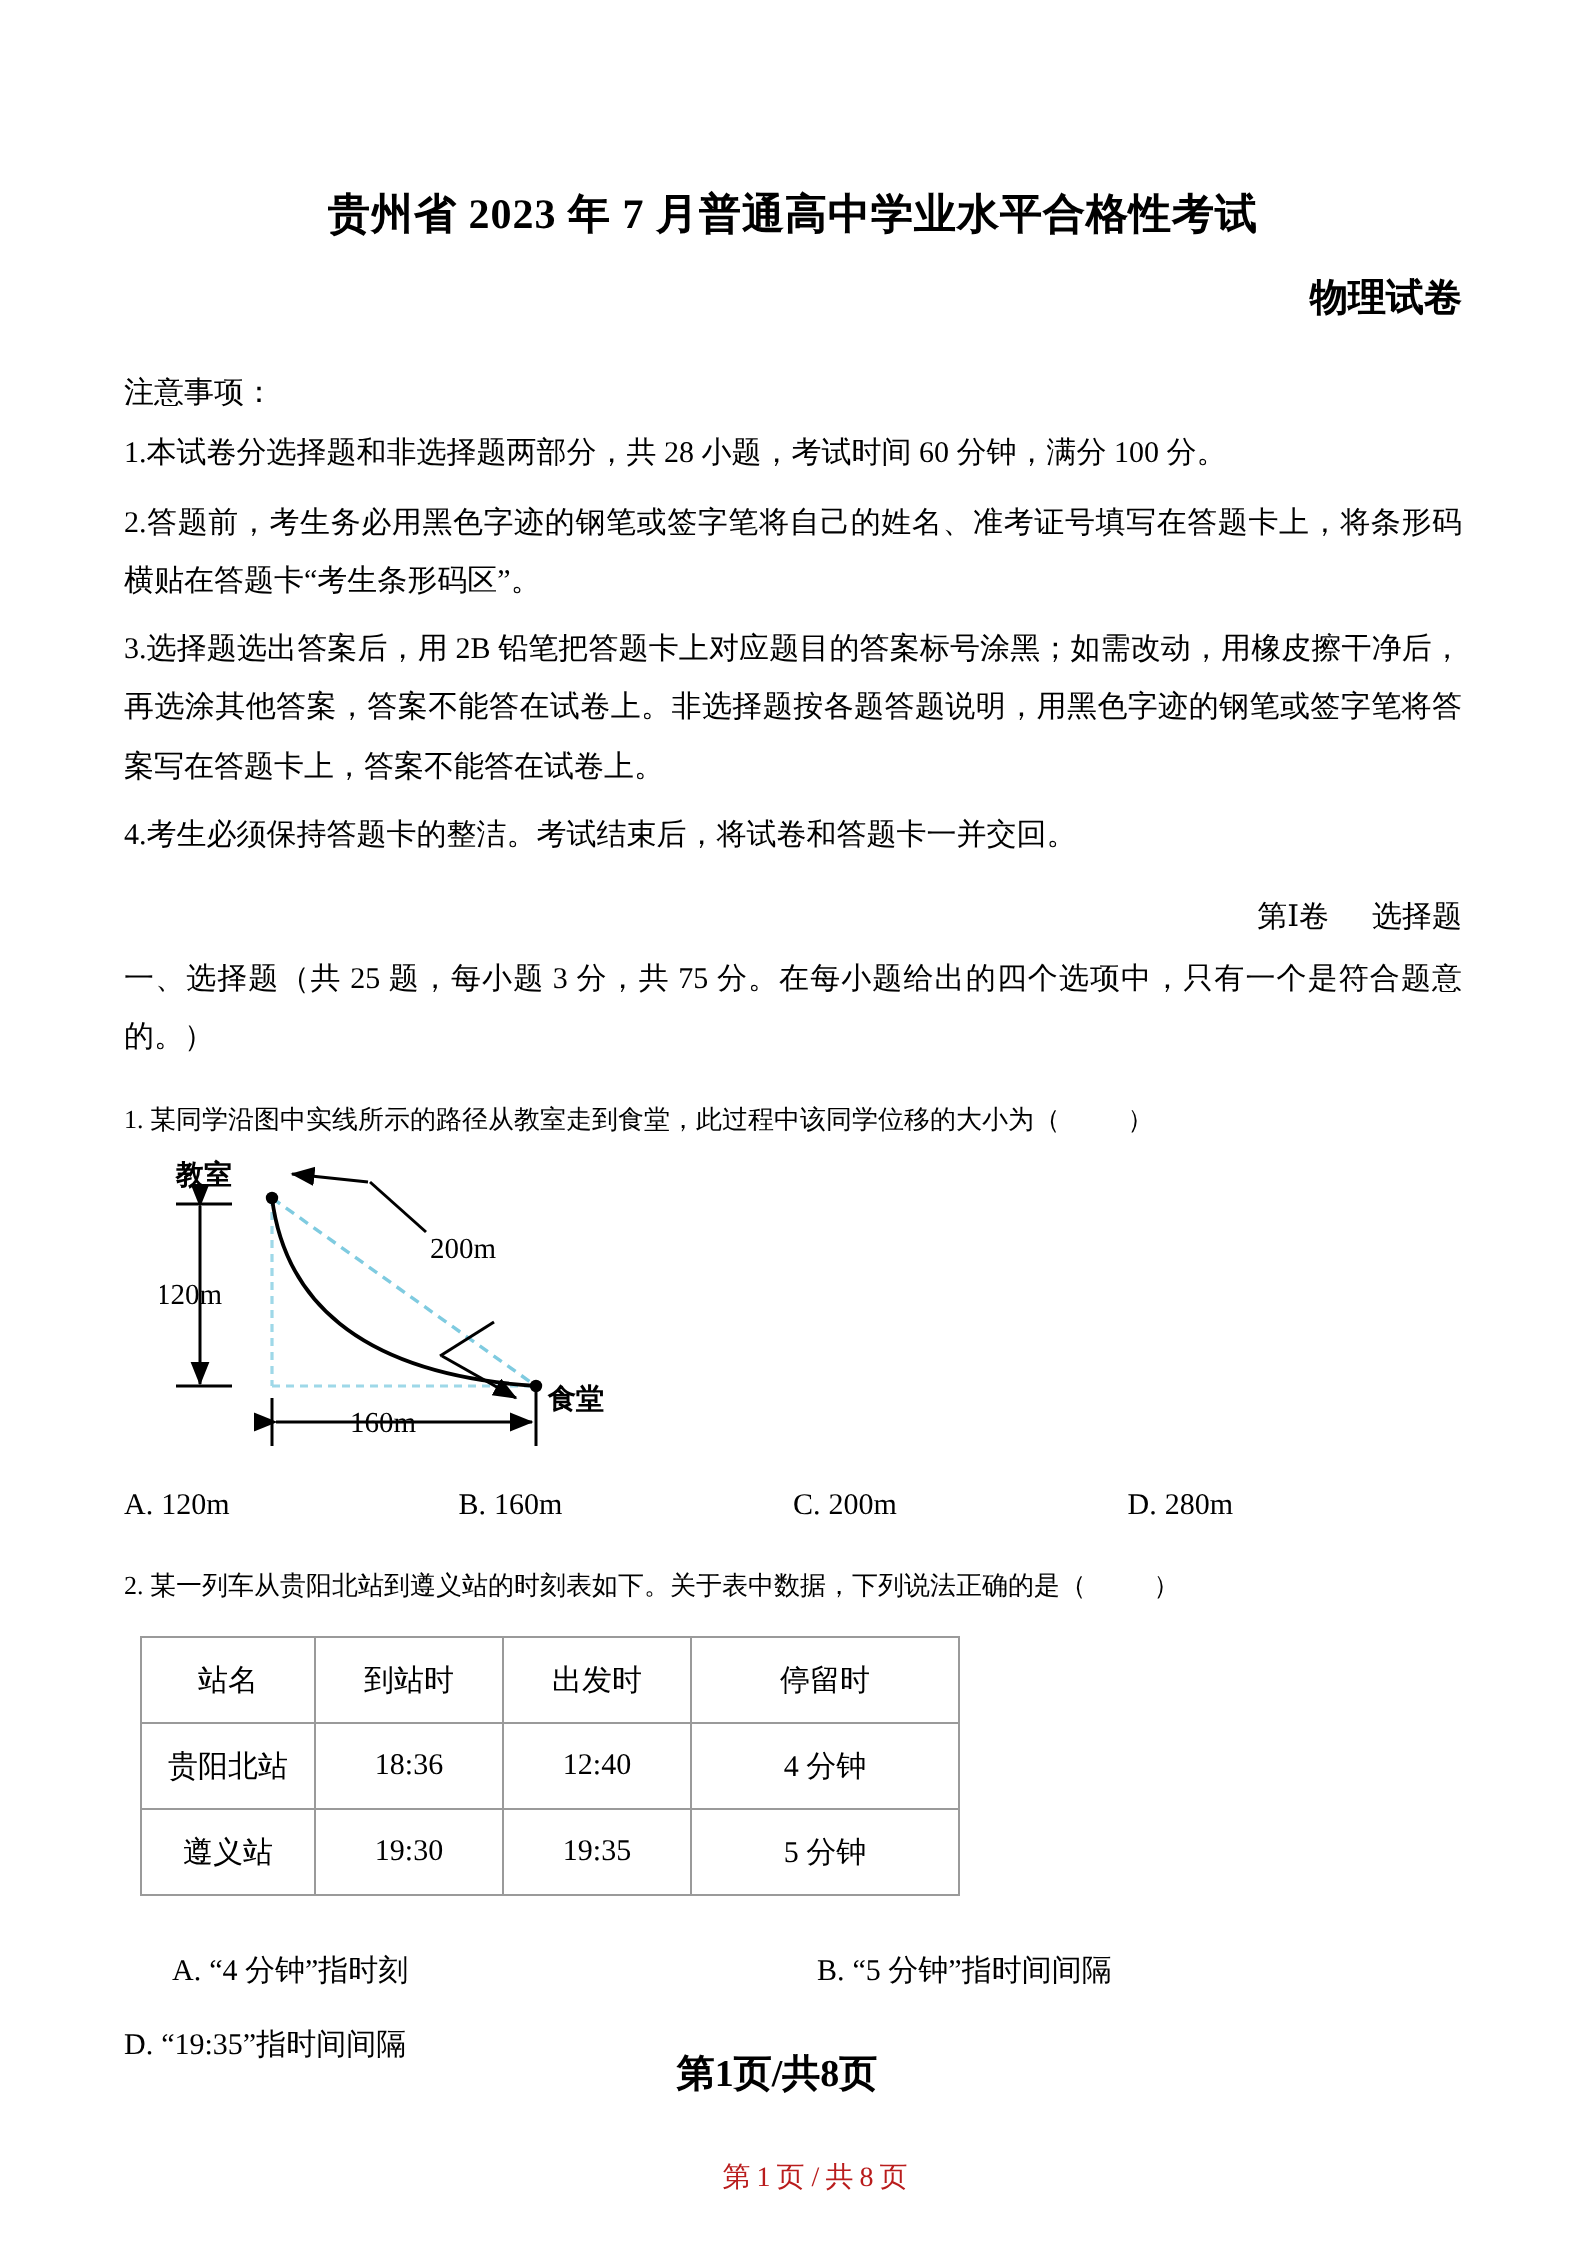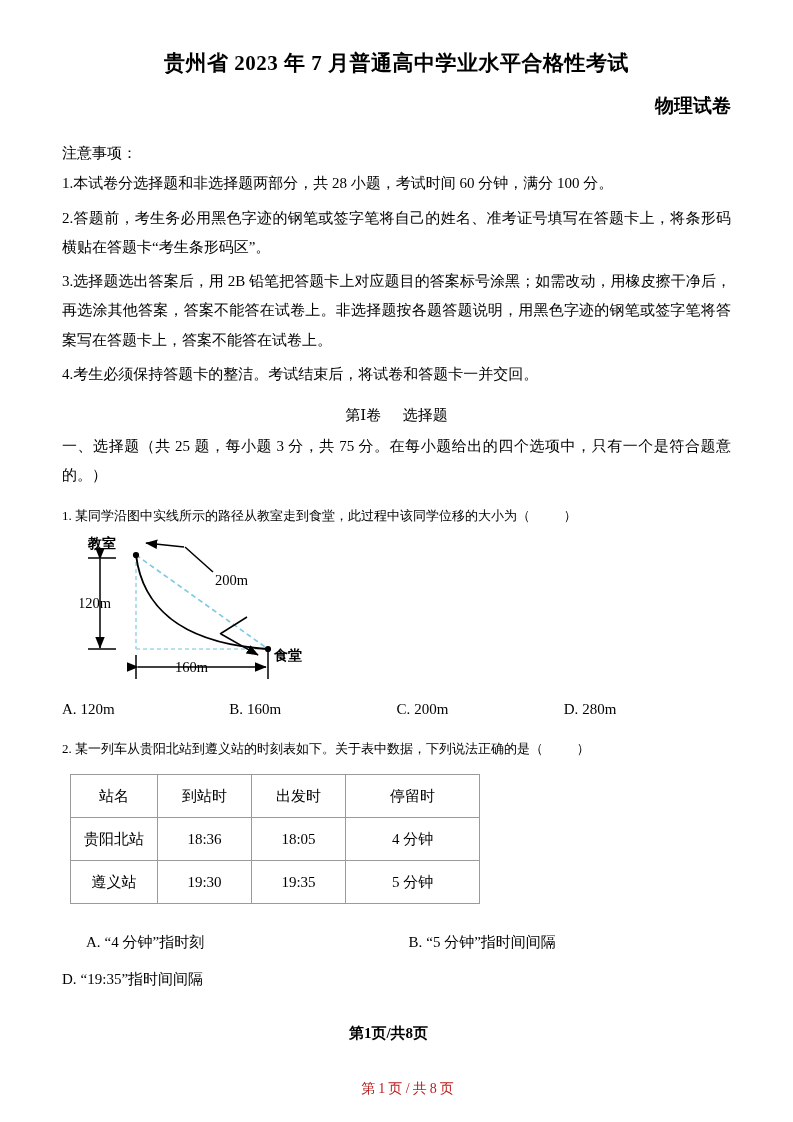--- a/index.html
+++ b/index.html
@@ -22,21 +22,21 @@
     box-sizing: border-box;
     padding: 0 62px;
   }
   
   .doc-title {
     text-align: center;
     font-size: 21px;
     font-weight: bold;
     letter-spacing: 0.5px;
     margin: 0;
-    padding-top: 49px;
+    padding-top: 93px;
     line-height: 1.35;
   }
   .doc-subtitle {
     text-align: right;
     font-size: 19px;
     font-weight: bold;
     margin: 0;
     padding-top: 16px;
     line-height: 1.35;
   }
@@ -47,21 +47,21 @@
     line-height: 1.5;
   }
   .notice-item {
     font-size: 15px;
     line-height: 1.95;
     text-align: justify;
     margin-top: 5px;
   }
   
   .section-head {
-    text-align: center;
+    text-align: right;
     font-size: 15px;
     margin-top: 12px;
     line-height: 1.9;
   }
   .section-head .gap { display:inline-block; width: 14px; }
   .mc-intro {
     font-size: 15px;
     line-height: 1.95;
     text-align: justify;
     margin-top: 2px;
@@ -111,21 +111,21 @@
   table.timetable .c2 { width: 85px; }
   table.timetable .c3 { width: 85px; }
   table.timetable .c4 { width: 125px; }
   
   .footer-main {
     position: absolute;
     left: 0;
     right: 16px;
     top: 1024px;
     text-align: center;
-    font-size: 15px;
+    font-size: 19px;
     font-weight: bold;
   }
   .footer-sub {
     position: absolute;
     left: 0;
     right: 0;
     top: 1080px;
     text-align: center;
     font-size: 14px;
     color: #b91c1c;
@@ -233,21 +233,21 @@
       <tbody>
           <tr>
         <td class="c1">站名</td>
         <td class="c2">到站时</td>
         <td class="c3">出发时</td>
         <td class="c4">停留时</td>
       </tr>
       <tr>
         <td class="c1">贵阳北站</td>
         <td class="c2">18:36</td>
-        <td class="c3">18:05</td>
+        <td class="c3">12:40</td>
         <td class="c4">4 分钟</td>
       </tr>
       <tr>
         <td class="c1">遵义站</td>
         <td class="c2">19:30</td>
         <td class="c3">19:35</td>
         <td class="c4">5 分钟</td>
       </tr>
     </tbody>
       </table>

